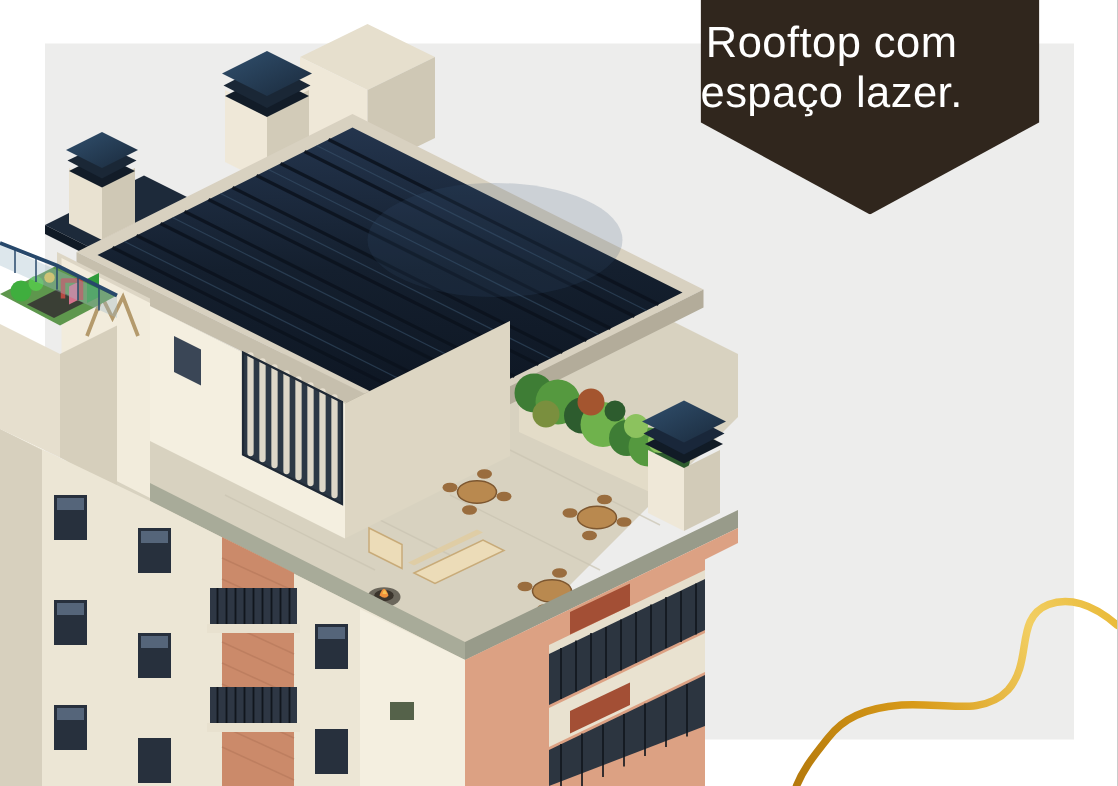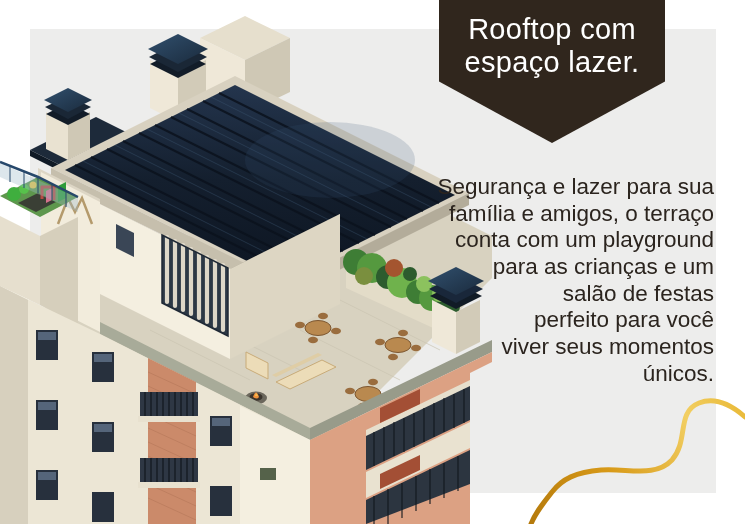--- a/index.html
+++ b/index.html
@@ -13,25 +13,25 @@
   .page{
     position:relative;width:745px;height:524px;margin:0 auto;
     background:#ffffff;overflow:hidden;
   }
   .panel{
     position:absolute;left:30px;top:29px;width:686px;height:464px;
     background:var(--panel-bg);
   }
   .building-svg{position:absolute;left:0;top:0;width:492px;height:524px;}
   .badge{
-    position:absolute;left:439px;top:0;width:226px;height:143px;
+    position:absolute;left:467px;top:0;width:226px;height:143px;
     background:var(--badge-bg);
     -webkit-clip-path:polygon(0 0,100% 0,100% 57%,50% 100%,0 57%);
     clip-path:polygon(0 0,100% 0,100% 57%,50% 100%,0 57%);
-    display:flex;justify-content:center;
+    display:flex;
   }
   .badge-text{
     margin-top:13px;color:var(--badge-fg);
     font-size:29px;line-height:1.15;letter-spacing:.3px;
     text-align:center;white-space:pre-line;font-weight:400;
   }
   .paragraph{
     position:absolute;right:31px;top:174px;width:315px;
     color:var(--text-color);font-size:22.5px;line-height:1.185;
     text-align:right;white-space:pre-line;font-weight:400;
@@ -332,28 +332,20 @@
         </g>
       </g>
     </g>
   </svg>
 
   <div class="badge">
     <div class="badge-text">Rooftop com
 espaço lazer.</div>
   </div>
 
-  <div class="paragraph">Segurança e lazer para sua
-família e amigos, o terraço
-conta com um playground
-para as crianças e um
-salão de festas
-perfeito para você
-viver seus momentos
-únicos.</div>
 
   <svg class="gold-curve" viewBox="0 0 250 130" aria-hidden="true">
     <defs>
       <linearGradient id="goldGrad" x1="0" y1="130" x2="250" y2="0" gradientUnits="userSpaceOnUse">
         <stop offset="0" stop-color="#a96f08"></stop>
         <stop offset="0.45" stop-color="#d89a18"></stop>
         <stop offset="0.78" stop-color="#f2cf63"></stop>
         <stop offset="1" stop-color="#e8b733"></stop>
       </linearGradient>
     </defs>

